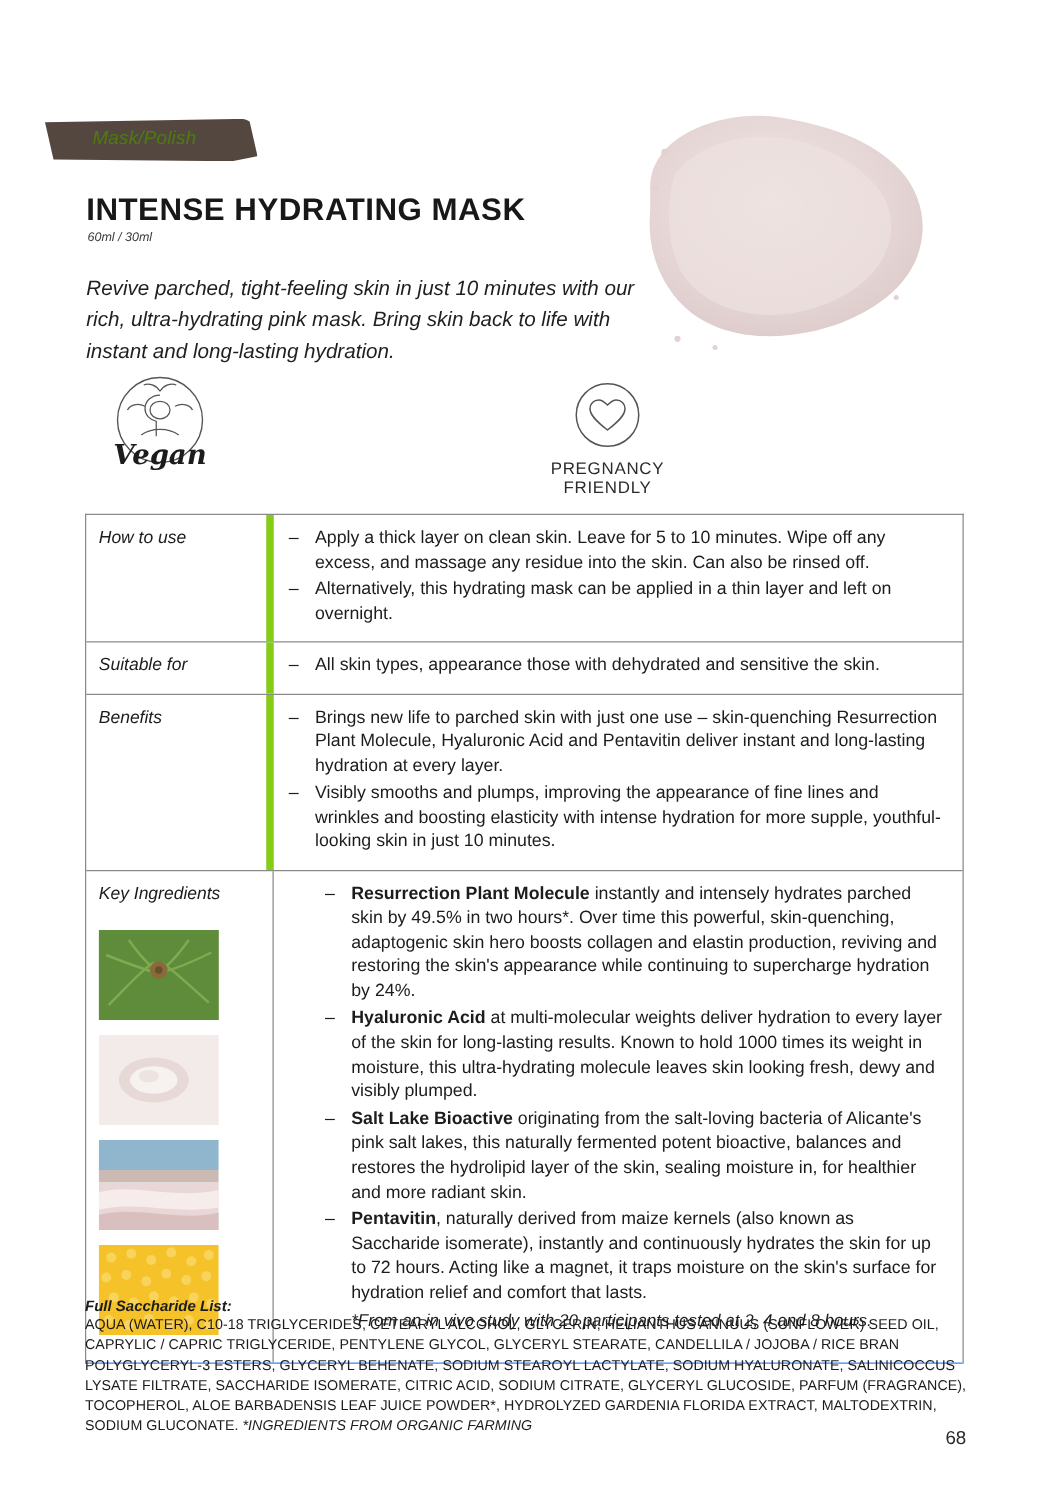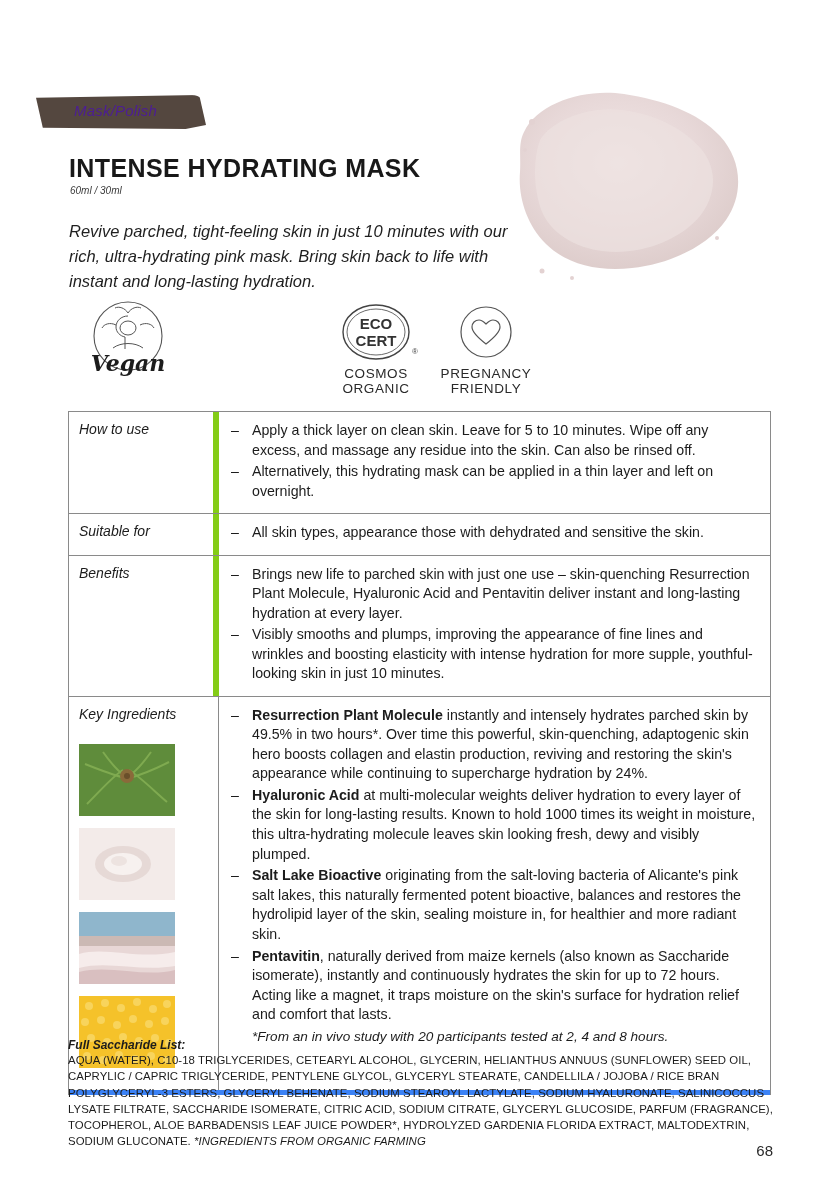--- a/index.html
+++ b/index.html
@@ -28,21 +28,21 @@
     position: absolute;
     inset: 0;
     background: #54473f;
     border-radius: 2px 14px 4px 3px;
     clip-path: polygon(0% 8%, 96% 0%, 100% 88%, 88% 100%, 4% 96%);
   }
   .tag-label {
     position: absolute;
     left: 38px;
     top: 7px;
-    color: #4c1d95;
+    color: #4d7c0f;
     font-size: 15px;
     font-style: italic;
     letter-spacing: .2px;
   }
 
   
   .title {
     position: absolute;
     left: 69px;
     top: 154px;
@@ -140,21 +140,21 @@
   .bullets li:before {
     content: "–";
     position: absolute;
     left: 4px;
     top: 0;
     color: #1c1c1c;
   }
   .bullets li b { font-weight: bold; }
 
   
-  .row-key { display: flex; border-bottom: 5px solid #3b82f6; }
+  .row-key { display: flex; border-bottom: 1px solid #3b82f6; gap: 29px; }
   .key-left {
     width: 150px;
     flex: 0 0 150px;
     border-right: 1px solid #8a8a8a;
     padding: 9px 8px 10px 10px;
   }
   .key-label { font-size: 14px; font-style: italic; color: #1c1c1c; }
   .thumbs { margin-top: 22px; }
   .thumb {
     width: 96px;
@@ -242,31 +242,20 @@
         <circle cx="59" cy="36" r="34" fill="none" stroke="#555" stroke-width="1.1"></circle>
         <path d="M59 16 c-7 0 -12 5 -12 11 c0 5 4 9 9 10 l0 12" fill="none" stroke="#555" stroke-width="1"></path>
         <path d="M47 25 c-6 -3 -12 -1 -14 3 M71 25 c6 -3 12 -1 14 3 M59 13 c-3 -5 -9 -7 -13 -5 M59 13 c3 -5 9 -7 13 -5" fill="none" stroke="#555" stroke-width="1"></path>
         <ellipse cx="59" cy="28" rx="8" ry="7" fill="none" stroke="#555" stroke-width="1"></ellipse>
         <path d="M44 48 c8 -6 22 -6 30 0" fill="none" stroke="#555" stroke-width="1"></path>
       </svg>
       <div class="badge-script" style="margin-top:-26px;">Vegan</div>
     </div>
 
 
-    <div class="badge badge-ecocert">
-      <svg width="108" height="60" viewBox="0 0 108 60">
-        <ellipse cx="54" cy="30" rx="33" ry="27" fill="none" stroke="#444" stroke-width="1.4"></ellipse>
-        <ellipse cx="54" cy="30" rx="29" ry="23" fill="none" stroke="#444" stroke-width="0.8"></ellipse>
-        <text x="54" y="27" font-size="15" text-anchor="middle" fill="#333" font-family="Liberation Sans, sans-serif" font-weight="bold">ECO</text>
-        <text x="54" y="44" font-size="15" text-anchor="middle" fill="#333" font-family="Liberation Sans, sans-serif" font-weight="bold">CERT</text>
-        <text x="90" y="52" font-size="8" fill="#444" font-family="Liberation Sans, sans-serif">®</text>
-      </svg>
-      <div class="badge-stack">COSMOS</div>
-      <div class="badge-stack">ORGANIC</div>
-    </div>
 
     <div class="badge badge-preg">
       <svg width="110" height="56" viewBox="0 0 110 56">
         <circle cx="55" cy="26" r="25" fill="none" stroke="#555" stroke-width="1.2"></circle>
         <path d="M55 38 c-9 -7 -14 -12 -14 -17 c0 -4 3 -7 7 -7 c3 0 5 2 7 4 c2 -2 4 -4 7 -4 c4 0 7 3 7 7 c0 5 -5 10 -14 17 z" fill="none" stroke="#555" stroke-width="1.2"></path>
       </svg>
       <div class="badge-stack">PREGNANCY</div>
       <div class="badge-stack">FRIENDLY</div>
     </div>
   </div>

